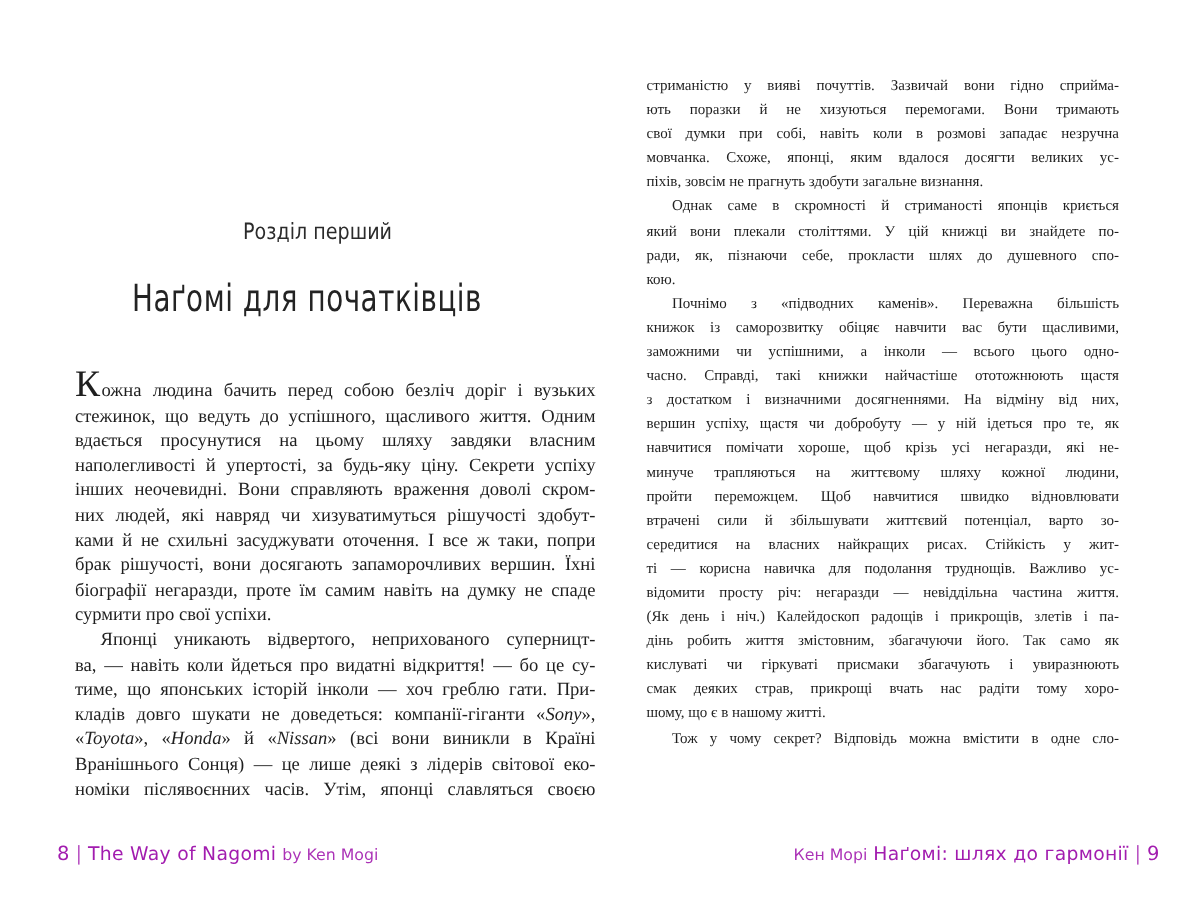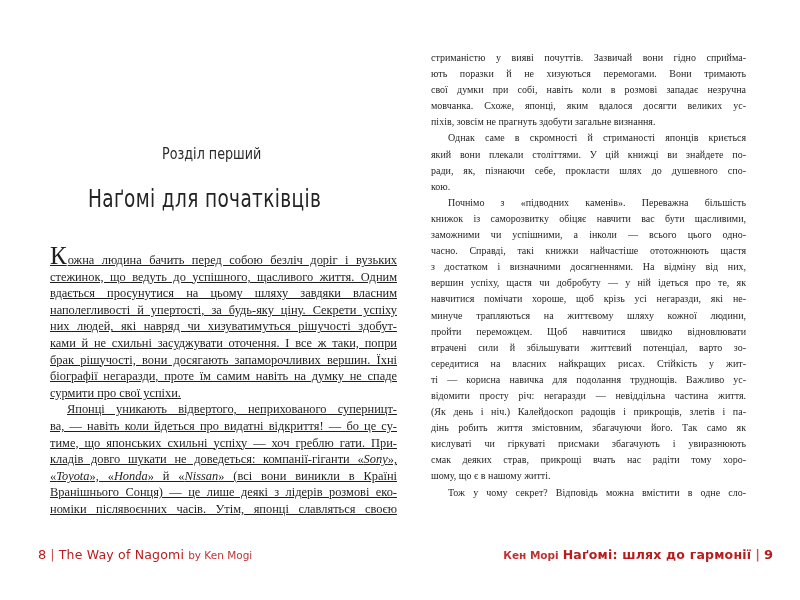--- a/index.html
+++ b/index.html
@@ -8,63 +8,64 @@
           font-family:"Liberation Serif",serif;color:#1f1f1f;}
   
   .chapter-label{position:absolute;left:162px;top:145px;
       font-family:"DejaVu Sans",sans-serif;font-size:15px;color:#2b2b2b;
       transform:scaleX(0.85);transform-origin:left top;white-space:nowrap;}
   .chapter-title{position:absolute;left:88px;top:184px;
       font-family:"DejaVu Sans",sans-serif;font-size:25px;color:#232323;
       transform:scaleX(0.74);transform-origin:left top;white-space:nowrap;letter-spacing:0.5px;}
   
   .body-col{position:absolute;}
-  #left-body{left:50px;top:252px;width:347px;text-decoration:underline;}
+  #left-body{left:50px;top:252px;width:347px;}
   #right-body{left:431px;top:50px;width:315px;}
   .tl{text-align:justify;text-align-last:justify;}
   #left-body .tl{line-height:16.6px;font-size:12.4px;}
   #right-body .tl{line-height:16.1px;font-size:10px;}
   .tl.last{text-align-last:left;}
   .tl.indent{text-indent:17px;}
   .initial{font-size:25px;line-height:0;padding-right:1px;}
   em{font-style:italic;}
   
-  .footer{position:absolute;top:544px;font-family:"DejaVu Sans",sans-serif;
-          color:#b91c1c;white-space:nowrap;}
+  .footer{position:absolute;top:558px;font-family:"DejaVu Sans",sans-serif;
+          color:#a21caf;white-space:nowrap;}
   .footer-left{left:38px;}
-  .footer-right{right:27px;text-align:right;font-weight:bold;}
+  .footer-right{right:27px;text-align:right;}
   .fnum{font-size:13px;}
   .fbar{font-size:13px;opacity:.75;padding:0 4px;}
   .ftitle{font-size:12.5px;letter-spacing:0.2px;}
   .fsmall{font-size:10.5px;margin:0 4px;opacity:.9;}
 </style>
 </head>
 <body>
 
 <div class="spread">
 
   <div class="page-left">
     <div class="chapter-label">Розділ перший</div>
     <div class="chapter-title">Наґомі для початківців</div>
     <div class="body-col" id="left-body">
         <div class="tl"><span class="initial">К</span>ожна людина бачить перед собою безліч доріг і вузьких</div>
         <div class="tl">стежинок, що ведуть до успішного, щасливого життя. Одним</div>
         <div class="tl">вдається просунутися на цьому шляху завдяки власним</div>
         <div class="tl">наполегливості й упертості, за будь-яку ціну. Секрети успіху</div>
+        <div class="tl">інших неочевидні. Вони справляють враження доволі скром-</div>
         <div class="tl">них людей, які навряд чи хизуватимуться рішучості здобут-</div>
         <div class="tl">ками й не схильні засуджувати оточення. І все ж таки, попри</div>
         <div class="tl">брак рішучості, вони досягають запаморочливих вершин. Їхні</div>
         <div class="tl">біографії негаразди, проте їм самим навіть на думку не спаде</div>
         <div class="tl last">сурмити про свої успіхи.</div>
         <div class="tl indent">Японці уникають відвертого, неприхованого суперницт-</div>
         <div class="tl">ва, — навіть коли йдеться про видатні відкриття! — бо це су-</div>
-        <div class="tl">тиме, що японських схильні успіху — хоч греблю гати. При-</div>
+        <div class="tl">тиме, що японських історій інколи — хоч греблю гати. При-</div>
         <div class="tl">кладів довго шукати не доведеться: компанії-гіганти «<em>Sony</em>»,</div>
         <div class="tl">«<em>Toyota</em>», «<em>Honda</em>» й «<em>Nissan</em>» (всі вони виникли в Країні</div>
-        <div class="tl">Вранішнього Сонця) — це лише деякі з лідерів розмові еко-</div>
+        <div class="tl">Вранішнього Сонця) — це лише деякі з лідерів світової еко-</div>
         <div class="tl">номіки післявоєнних часів. Утім, японці славляться своєю</div>
       </div>
     <div class="footer footer-left">
       <span class="fnum">8</span><span class="fbar">|</span><span class="ftitle">The Way of Nagomi</span><span class="fsmall">by Ken Mogi</span>
     </div>
   </div>
 
   <div class="page-right">
     <div class="body-col" id="right-body">
         <div class="tl">стриманістю у вияві почуттів. Зазвичай вони гідно сприйма-</div>

